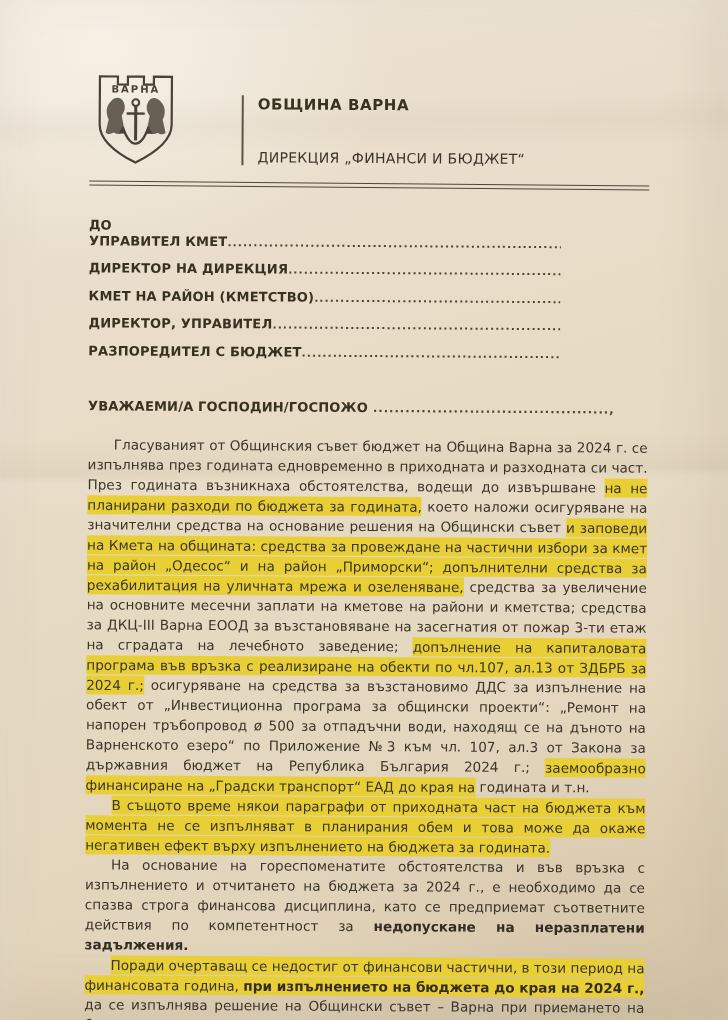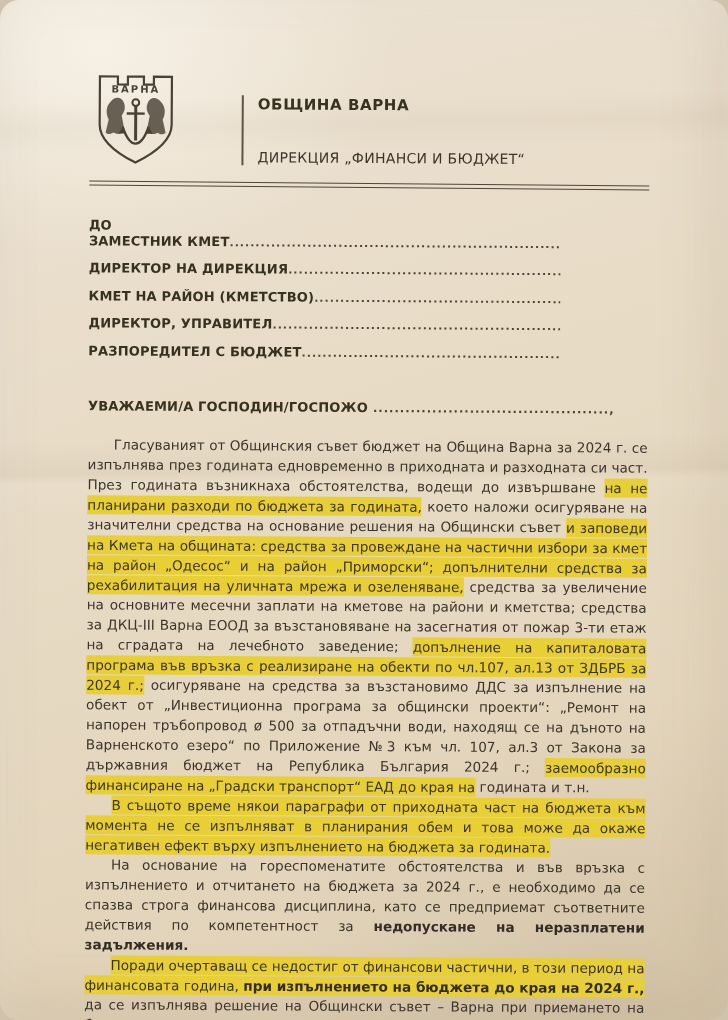--- a/index.html
+++ b/index.html
@@ -9,21 +9,20 @@
     background:#cfc3ab;
   }
   .page {
     position:relative; width:728px; height:1020px; overflow:hidden;
     color:#3c352a;
     background:
       radial-gradient(ellipse 420px 300px at 14% 5%, rgba(255,252,246,0.55), rgba(255,252,246,0) 70%),
       radial-gradient(ellipse 500px 400px at 85% 95%, rgba(120,95,60,0.10), rgba(120,95,60,0) 70%),
       linear-gradient(163deg, #ece2d3 0%, #e8dcc7 38%, #e4d6bd 72%, #decfb4 100%);
     box-shadow: inset -14px -24px 60px rgba(100,78,45,0.10), inset 8px 12px 40px rgba(255,255,255,0.14);
-    border-radius: 19px;
   }
   .crease { position:absolute; left:0; width:100%; pointer-events:none; }
   .crease-1 { top:436px; height:78px;
     background:linear-gradient(to bottom, rgba(110,88,56,0) 0%, rgba(110,88,56,0.055) 45%, rgba(255,255,255,0.06) 58%, rgba(110,88,56,0) 100%);
     transform:rotate(-0.6deg); }
   .crease-2 { top:96px; height:54px;
     background:linear-gradient(to bottom, rgba(110,88,56,0) 0%, rgba(110,88,56,0.045) 50%, rgba(110,88,56,0) 100%);
     transform:rotate(-1deg); }
   .content { position:relative; padding:0 78px 0 90px; transform:rotate(0.35deg); transform-origin:50% 0; }
 
@@ -94,21 +93,21 @@
         
       </div>
     </div>
 
     <div class="double-rule"></div>
 
     <div class="recipients">
       <div class="to-line">ДО</div>
       <div id="recipient-lines">
           <div class="recipient-row">
-            <span class="rec-label">ЗАМЕСТНИК КМЕТ </span>
+            <span class="rec-label">УПРАВИТЕЛ КМЕТ </span>
             <span class="dots">.....................................................................................................</span>
           </div>
           <div class="recipient-row">
             <span class="rec-label">ДИРЕКТОР НА ДИРЕКЦИЯ</span>
             <span class="dots">.....................................................................................................</span>
           </div>
           <div class="recipient-row">
             <span class="rec-label">КМЕТ НА РАЙОН (КМЕТСТВО)</span>
             <span class="dots">.....................................................................................................</span>
           </div>

